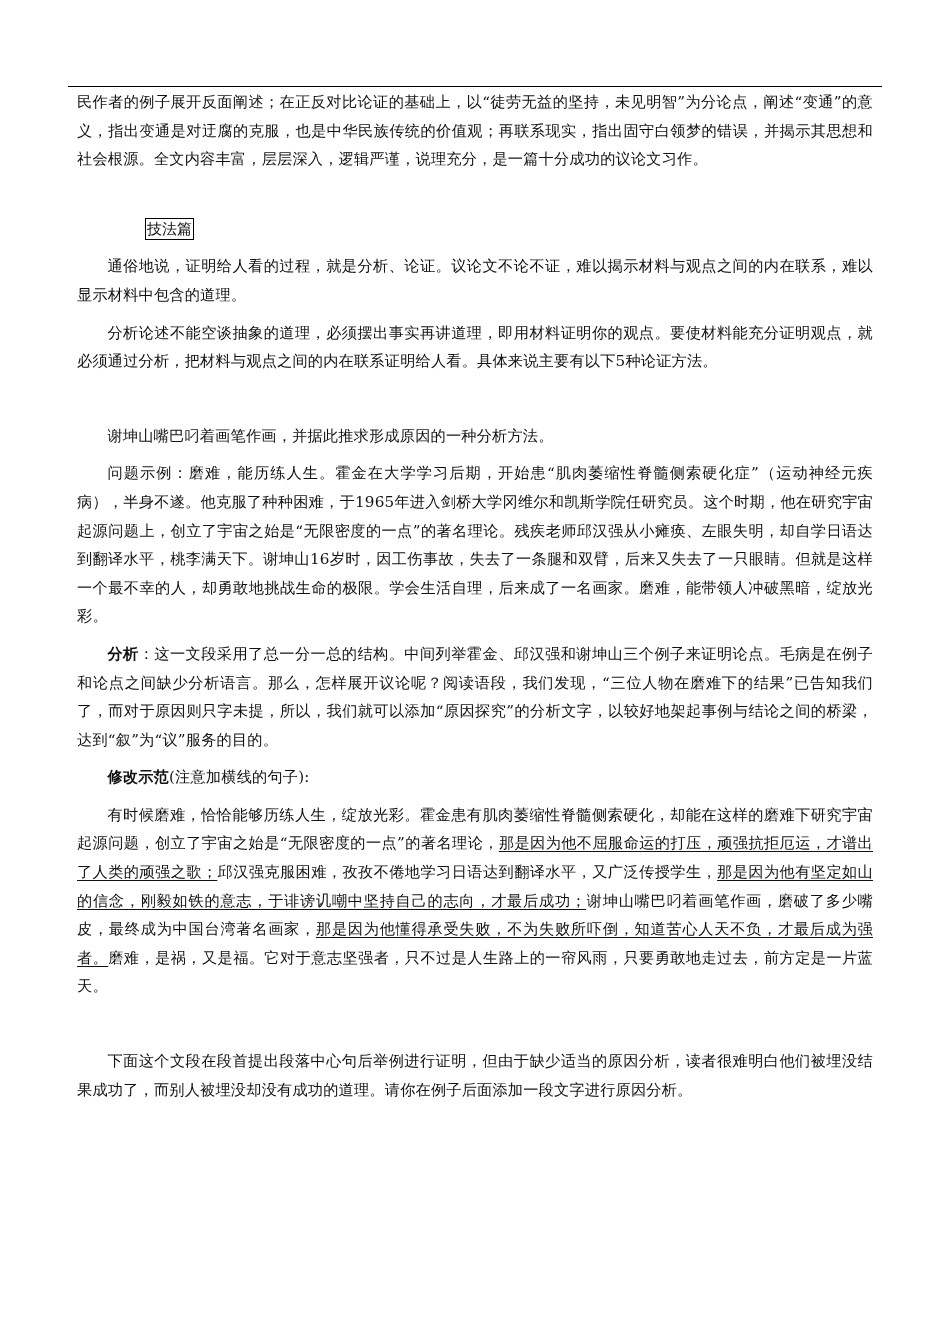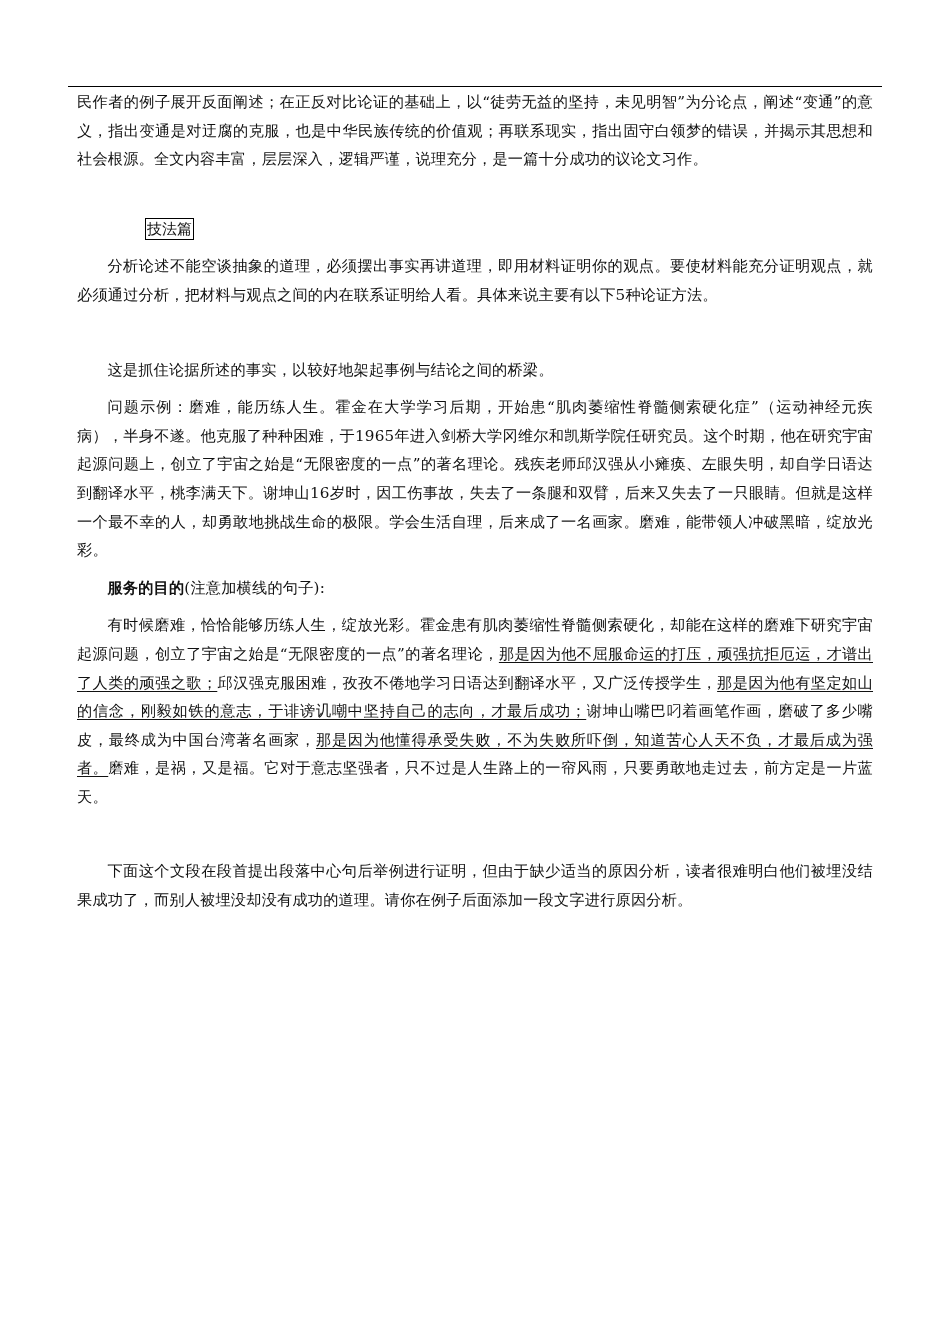--- a/index.html
+++ b/index.html
@@ -46,28 +46,32 @@
 <div class="page">
 
   <p class="p" style="margin-top:2px;">民作者的例子展开反面阐述；在正反对比论证的基础上，以“徒劳无益的坚持，未见明智”为分论点，阐述“变通”的意义，指出变通是对迂腐的克服，也是中华民族传统的价值观；再联系现实，指出固守白领梦的错误，并揭示其思想和社会根源。全文内容丰富，层层深入，逻辑严谨，说理充分，是一篇十分成功的议论文习作。</p>
 
   <div class="gap-lg"></div>
 
   <div class="heading-line" style="margin-top:4px;">
     <span class="boxed">技法篇</span>
   </div>
 
+  <p class="p indent">通俗地说，证明给人看的过程，就是分析、论证。议论文不论不证，难以揭示材料与观点之间的内在联系，难以显示材料中包含的道理。</p>
   <p class="p indent">分析论述不能空谈抽象的道理，必须摆出事实再讲道理，即用材料证明你的观点。要使材料能充分证明观点，就必须通过分析，把材料与观点之间的内在联系证明给人看。具体来说主要有以下5种论证方法。</p>
 
   <div class="gap-lg"></div>
 
-  <p class="p indent">这是抓住论据所述的事实，以较好地架起事例与结论之间的桥梁。</p>
+  <p class="p indent">谢坤山嘴巴叼着画笔作画，并据此推求形成原因的一种分析方法。</p>
   <p class="p indent kai">问题示例：磨难，能历练人生。霍金在大学学习后期，开始患“肌肉萎缩性脊髓侧索硬化症”（运动神经元疾病），半身不遂。他克服了种种困难，于1965年进入剑桥大学冈维尔和凯斯学院任研究员。这个时期，他在研究宇宙起源问题上，创立了宇宙之始是“无限密度的一点”的著名理论。残疾老师邱汉强从小瘫痪、左眼失明，却自学日语达到翻译水平，桃李满天下。谢坤山16岁时，因工伤事故，失去了一条腿和双臂，后来又失去了一只眼睛。但就是这样一个最不幸的人，却勇敢地挑战生命的极限。学会生活自理，后来成了一名画家。磨难，能带领人冲破黑暗，绽放光彩。</p>
+  <p class="p indent kai">
+    <b class="strong">分析</b><span>：这一文段采用了总一分一总的结构。中间列举霍金、邱汉强和谢坤山三个例子来证明论点。毛病是在例子和论点之间缺少分析语言。那么，怎样展开议论呢？阅读语段，我们发现，“三位人物在磨难下的结果”已告知我们了，而对于原因则只字未提，所以，我们就可以添加“原因探究”的分析文字，以较好地架起事例与结论之间的桥梁，达到“叙”为“议”服务的目的。</span>
+  </p>
   <p class="p indent">
-    <b class="strong">服务的目的</b><span>(注意加横线的句子):</span>
+    <b class="strong">修改示范</b><span>(注意加横线的句子):</span>
   </p>
   <p class="p indent kai"><span>有时候磨难，恰恰能够历练人生，绽放光彩。霍金患有肌肉萎缩性脊髓侧索硬化，却能在这样的磨难下研究宇宙起源问题，创立了宇宙之始是“无限密度的一点”的著名理论，</span><u class="ul">那是因为他不屈服命运的打压，顽强抗拒厄运，才谱出了人类的顽强之歌；</u><span>邱汉强克服困难，孜孜不倦地学习日语达到翻译水平，又广泛传授学生，</span><u class="ul">那是因为他有坚定如山的信念，刚毅如铁的意志，于诽谤讥嘲中坚持自己的志向，才最后成功；</u><span>谢坤山嘴巴叼着画笔作画，磨破了多少嘴皮，最终成为中国台湾著名画家，</span><u class="ul">那是因为他懂得承受失败，不为失败所吓倒，知道苦心人天不负，才最后成为强者。</u><span>磨难，是祸，又是福。它对于意志坚强者，只不过是人生路上的一帘风雨，只要勇敢地走过去，前方定是一片蓝天。</span></p>
 
   <div class="gap-lg"></div>
 
   <p class="p indent">下面这个文段在段首提出段落中心句后举例进行证明，但由于缺少适当的原因分析，读者很难明白他们被埋没结果成功了，而别人被埋没却没有成功的道理。请你在例子后面添加一段文字进行原因分析。</p>
 
 </div>
 
 </body></html>

